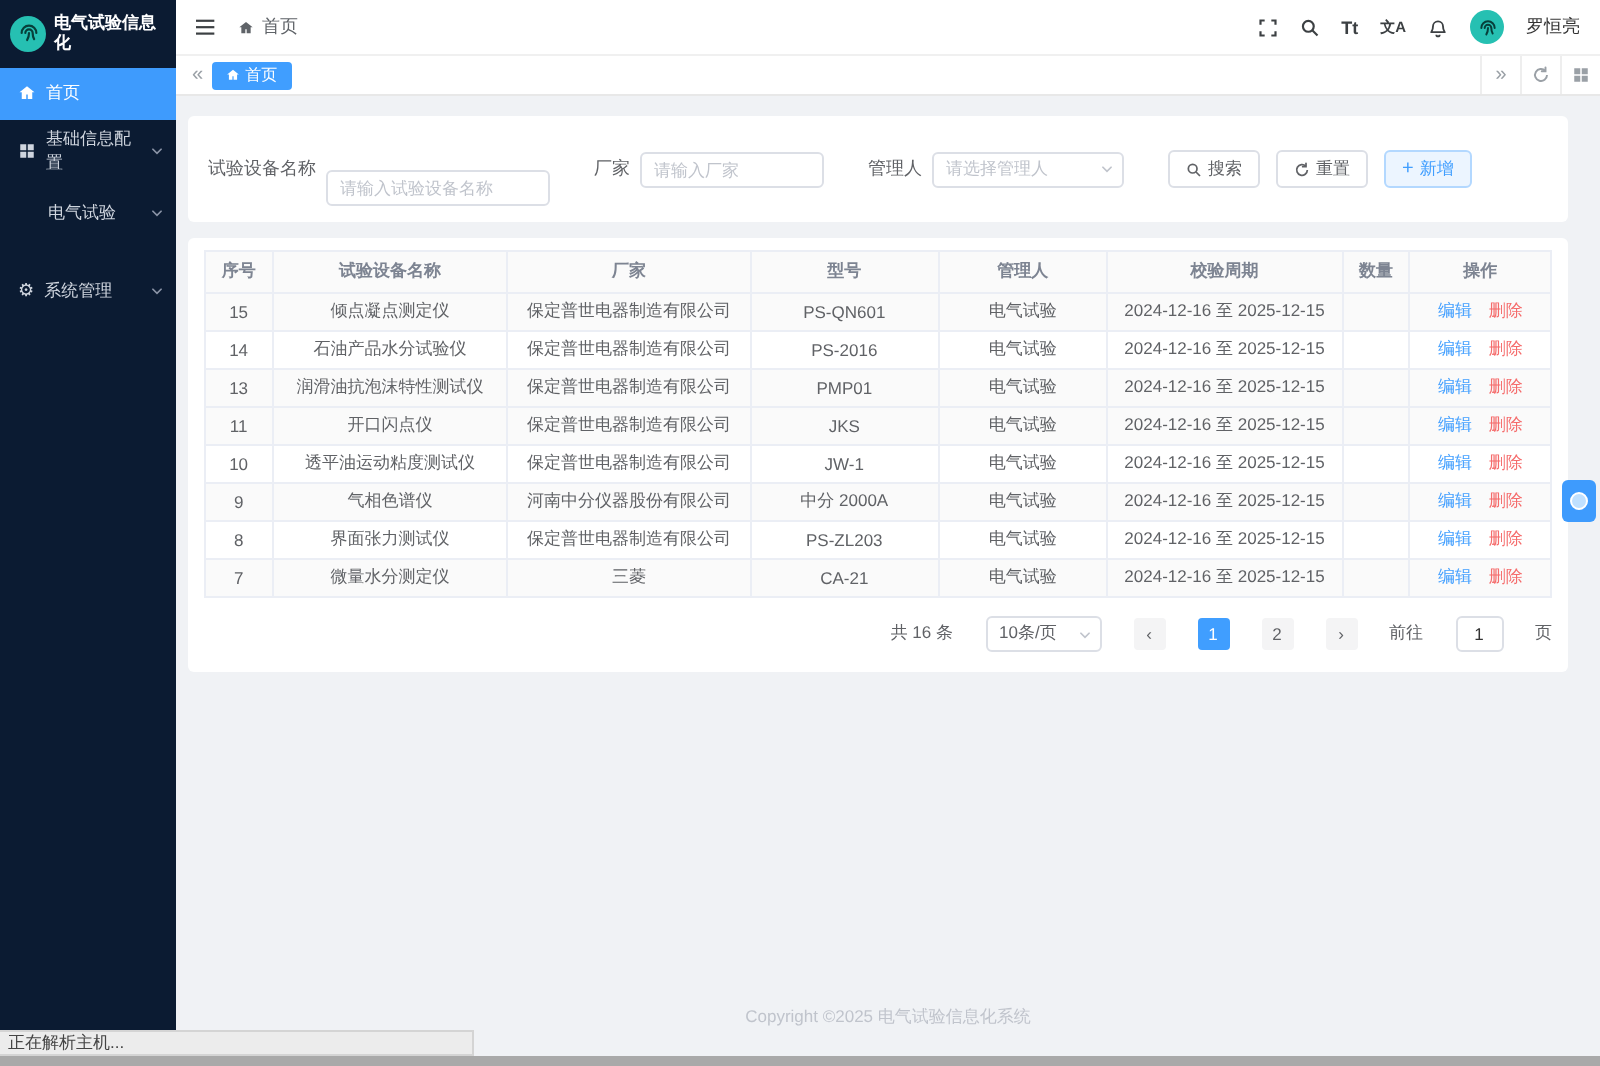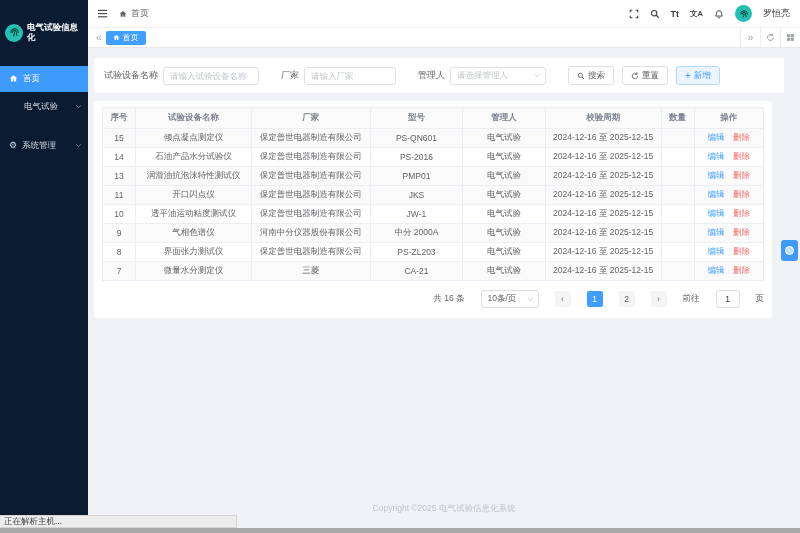--- a/index.html
+++ b/index.html
@@ -1,21 +1,21 @@
 <!DOCTYPE html>
 <html><head>
 <meta charset="utf-8">
 <style>
   * { margin:0; padding:0; box-sizing:border-box; }
   html,body { width:800px; height:533px; overflow:hidden; font-family:"Liberation Sans",sans-serif; background:#f0f2f5; }
   svg { display:block; }
 
   
   .sidebar { position:absolute; left:0; top:0; bottom:0; width:88px; background:#0b1b32; z-index:5; }
-  .logo { display:flex; align-items:center; gap:4px; padding:23px 5px; }
+  .logo { display:flex; align-items:center; gap:4px; padding:7px 5px; }
   .logo-badge { width:18px; height:18px; min-width:18px; border-radius:50%; background:#26c0b2; display:flex; align-items:center; justify-content:center; color:#0b3b36; }
   .logo-title { color:#fff; font-weight:bold; font-size:8.5px; line-height:1.15; }
   .menu-item { display:flex; align-items:center; gap:5px; height:26px; padding:0 6px 0 9px; color:#cfd5de; font-size:8.5px; cursor:pointer; }
   .menu-item.active { background:#3e9bfd; color:#fff; }
   .menu-item .chev { margin-left:auto; color:#8a93a6; }
   .menu-item.sub { padding-left:24px; height:30px; }
   .mi-ico { display:flex; color:inherit; }
   .gear-glyph { font-size:9px; line-height:1; }
 
   
@@ -35,30 +35,30 @@
   .tab-right { margin-left:auto; display:flex; align-items:stretch; height:100%; }
   .tab-tool { width:20px; display:flex; align-items:center; justify-content:center; color:#9aa0a6; border-left:1px solid #eee; cursor:pointer; font-size:10px; }
 
   .content { position:absolute; top:48px; left:0; right:0; bottom:0; background:#f0f2f5; }
 
   
   .filter-card { margin:10px 16px 8px 6px; background:#fff; border-radius:3px; padding:8px 10px; display:flex; align-items:center; font-size:9px; color:#606266; }
   .f-label { margin-right:5px; white-space:nowrap; }
   .f-input { height:18px; border:1px solid #dcdfe6; border-radius:3px; font-size:8.5px; padding:0 6px; color:#333; font-family:inherit; outline:none; }
   .f-input::placeholder { color:#c0c4cc; }
-  .w1 { width:96px; margin-right:22px; }
+  .w1 { width:112px; margin-right:22px;margin-top:19px; }
   .w2 { width:92px; margin-right:22px; }
   .f-select { position:relative; width:96px; height:18px; border:1px solid #dcdfe6; border-radius:3px; display:flex; align-items:center; padding:0 16px 0 6px; color:#c0c4cc; font-size:8.5px; cursor:pointer; margin-right:14px; }
   .f-select .chev { position:absolute; right:4px; color:#c0c4cc; }
   .btn { display:inline-flex; align-items:center; gap:3px; height:19px; padding:0 8px; border:1px solid #dcdfe6; border-radius:3px; background:#fff; color:#606266; font-size:8.5px; cursor:pointer; margin-left:8px; font-family:inherit; }
   .btn-add { background:#ecf5ff; border-color:#b3d8ff; color:#409eff; }
   .plus { font-size:10px; line-height:1; }
 
   
-  .table-card { margin:0 28px 0 6px; background:#fff; border-radius:3px; padding:6px 8px 10px; }
+  .table-card { margin:0 16px 0 6px; background:#fff; border-radius:3px; padding:6px 8px 10px; }
   table { width:100%; border-collapse:collapse; table-layout:fixed; font-size:8.5px; color:#606266; border:1px solid #ebeef5; }
   th { background:#fafafa; color:#7d8492; font-weight:bold; height:21px; border:1px solid #ebeef5; text-align:center; overflow:hidden; white-space:nowrap; }
   td { height:19px; border:1px solid #ebeef5; text-align:center; overflow:hidden; white-space:nowrap; }
   tr.stripe td { background:#fafafa; }
   .op-link { text-decoration:none; font-size:8.5px; cursor:pointer; }
   .edit { color:#409eff; margin-right:6px; }
   .del { color:#f56c6c; }
 
   
   .pager { display:flex; align-items:center; justify-content:flex-end; gap:16px; margin-top:9px; font-size:8.5px; color:#606266; }
@@ -90,20 +90,36 @@
     </span>
     <span class="logo-title">电气试验信息化</span>
   </div>
   <div class="menu-item active">
     <span class="mi-ico">
       <svg width="9" height="9" viewBox="0 0 24 24" fill="currentColor">
           <path d="M12 3 2 11h3v9h6v-6h2v6h6v-9h3z"></path>
         </svg>
     </span>
     <span>首页</span>
+  </div>
+  <div class="menu-item" style="height:32px;">
+    <span class="mi-ico">
+      <svg width="9" height="9" viewBox="0 0 24 24" fill="currentColor">
+          <rect x="3" y="3" width="8" height="8"></rect>
+          <rect x="13" y="3" width="8" height="8"></rect>
+          <rect x="3" y="13" width="8" height="8"></rect>
+          <rect x="13" y="13" width="8" height="8"></rect>
+        </svg>
+    </span>
+    <span>基础信息配置</span>
+    <span class="chev">
+      <svg width="7" height="7" viewBox="0 0 24 24" fill="none" stroke="currentColor" stroke-width="3" stroke-linecap="round">
+          <path d="M5 9l7 7 7-7"></path>
+        </svg>
+    </span>
   </div>
   <div class="menu-item sub">
     <span>电气试验</span>
     <span class="chev">
       <svg width="7" height="7" viewBox="0 0 24 24" fill="none" stroke="currentColor" stroke-width="3" stroke-linecap="round">
           <path d="M5 9l7 7 7-7"></path>
         </svg>
     </span>
   </div>
   <div class="menu-item" style="height:32px;margin-top:8px;">

